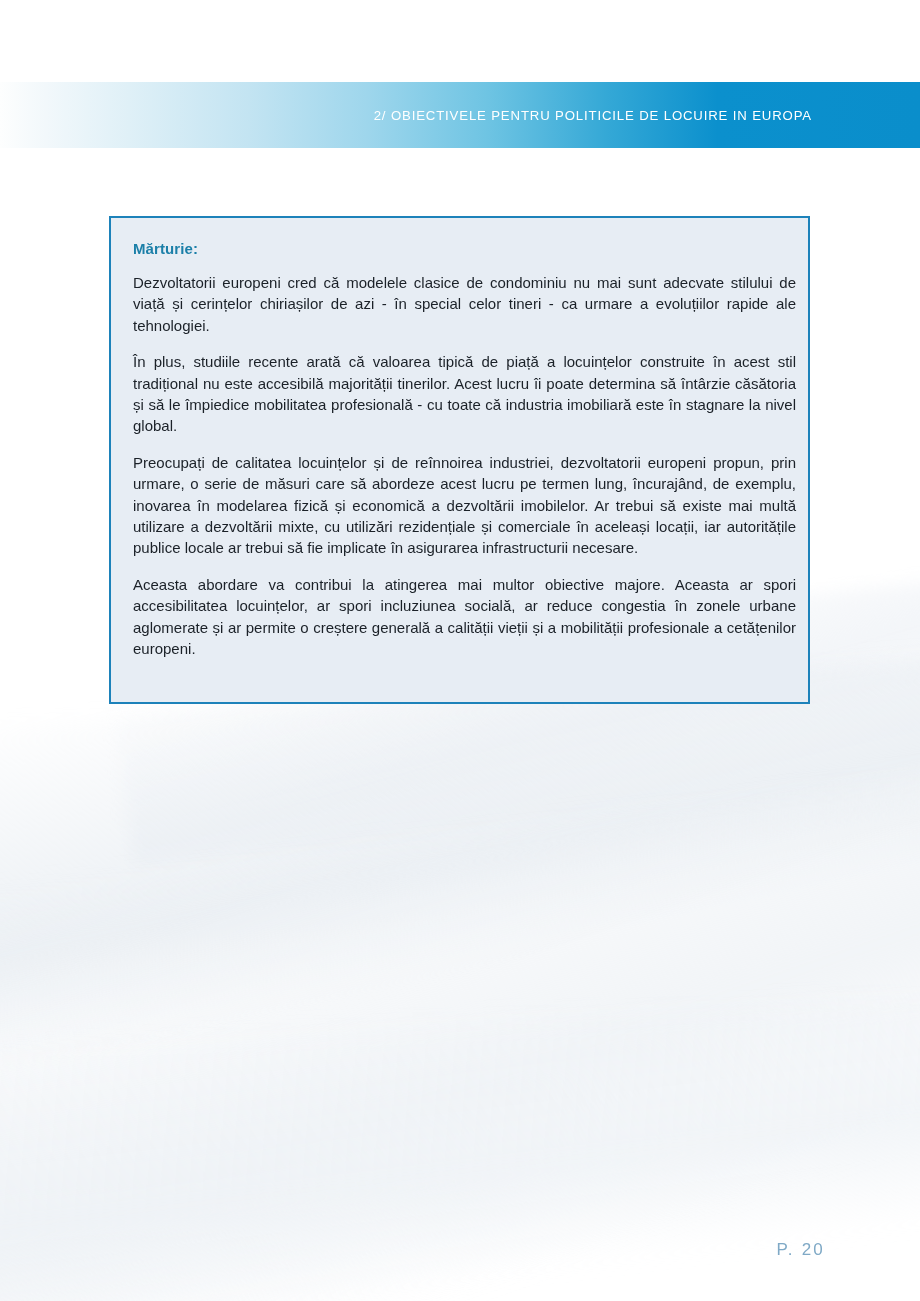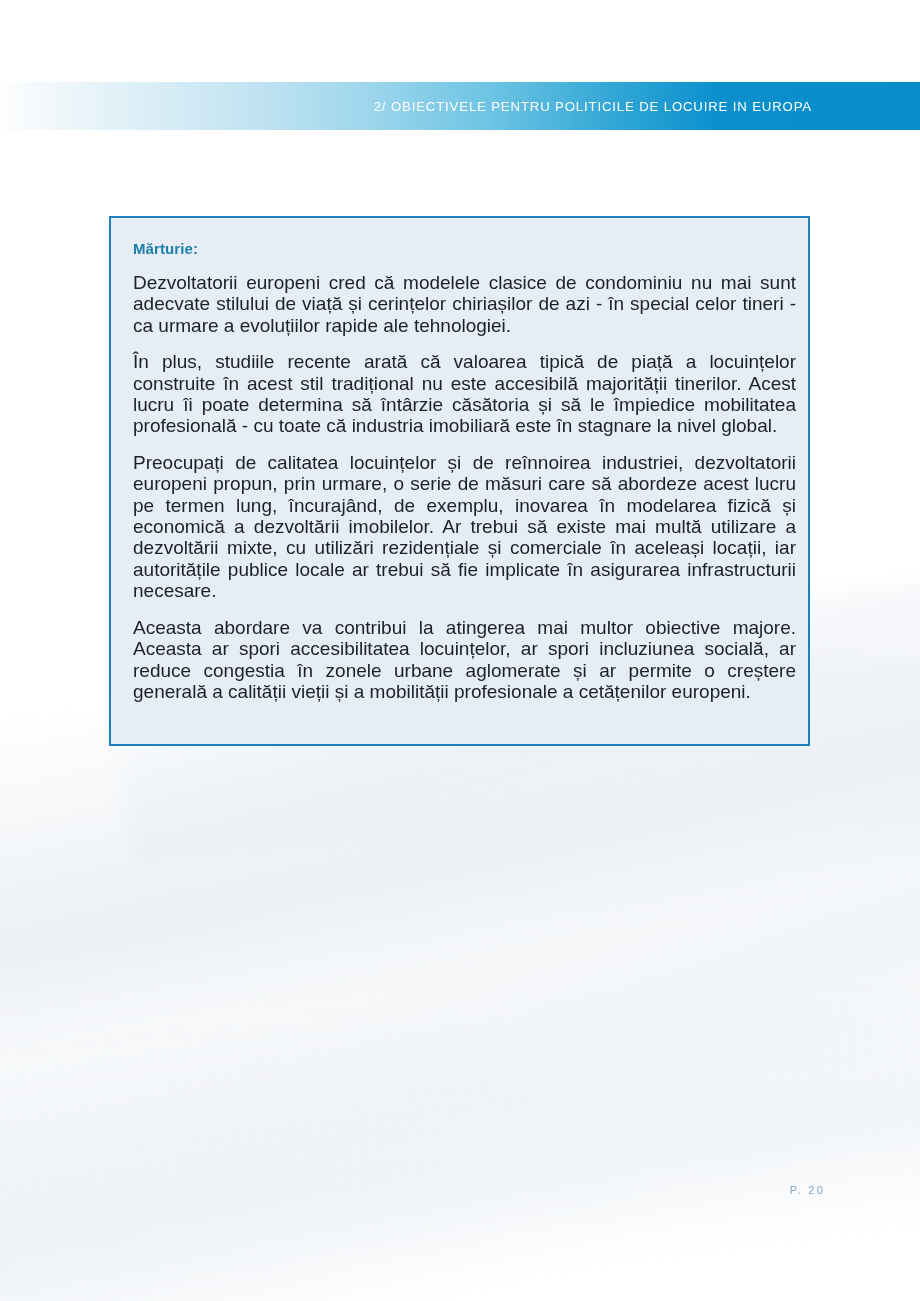--- a/index.html
+++ b/index.html
@@ -63,21 +63,21 @@
     transform: rotate(-6deg);
     filter: blur(8px);
   }
 
   
   .header-band {
     position: absolute;
     left: 0;
     top: 82px;
     width: 920px;
-    height: 48px;
+    height: 66px;
     background: linear-gradient(to right,
         #fdfefe 0%,
         #f2f8fb 5%,
         #dff0f7 14%,
         #c3e4f2 27%,
         #9ed6ec 40%,
         #6ec4e3 53%,
         #34a8d6 66%,
         #0b90cd 78%,
         #0a8ecb 100%);
@@ -107,21 +107,21 @@
   }
   .box-title {
     color: #1b7fa8;
     font-size: 15px;
     font-weight: bold;
     margin: 0 0 15px 0;
     letter-spacing: 0.1px;
   }
   .box-par {
     color: #1b2128;
-    font-size: 19px;
+    font-size: 15px;
     line-height: 21.4px;
     margin: 0 0 15px 0;
     text-align: justify;
   }
   .box-par:last-child {
     margin-bottom: 16px;
   }
 
   
   .footer {
@@ -153,23 +153,23 @@
     position: absolute;
     left: 251px;
     top: 8px;
     width: 669px;
     height: 1px;
     background: #2b7ba8;
   }
   .page-number {
     position: absolute;
     right: 95px;
-    top: 1184px;
+    top: 1240px;
     color: #7fa9c6;
-    font-size: 11px;
+    font-size: 17px;
     letter-spacing: 2.2px;
     white-space: nowrap;
   }
 </style>
 </head>
 <body>
 
 <div class="page">
 
   <div class="swoosh swoosh-d"></div>

